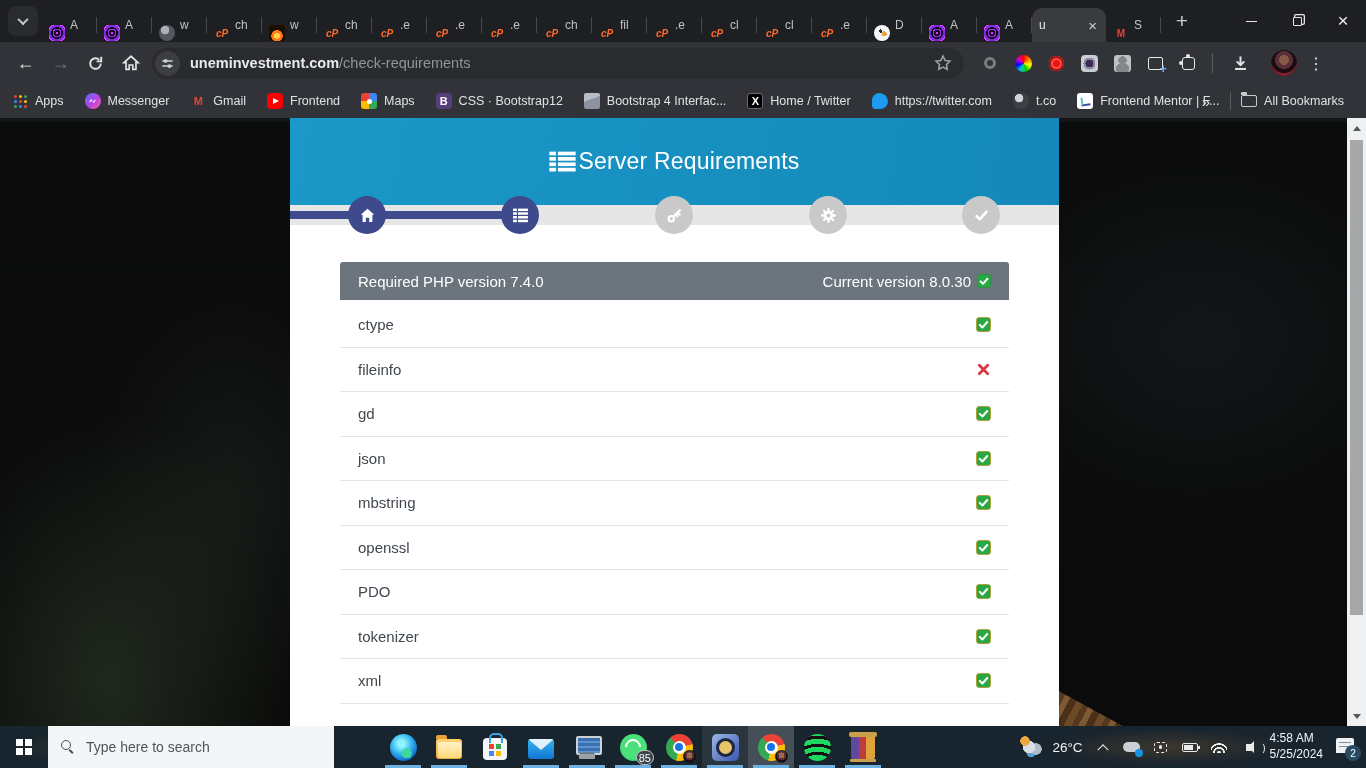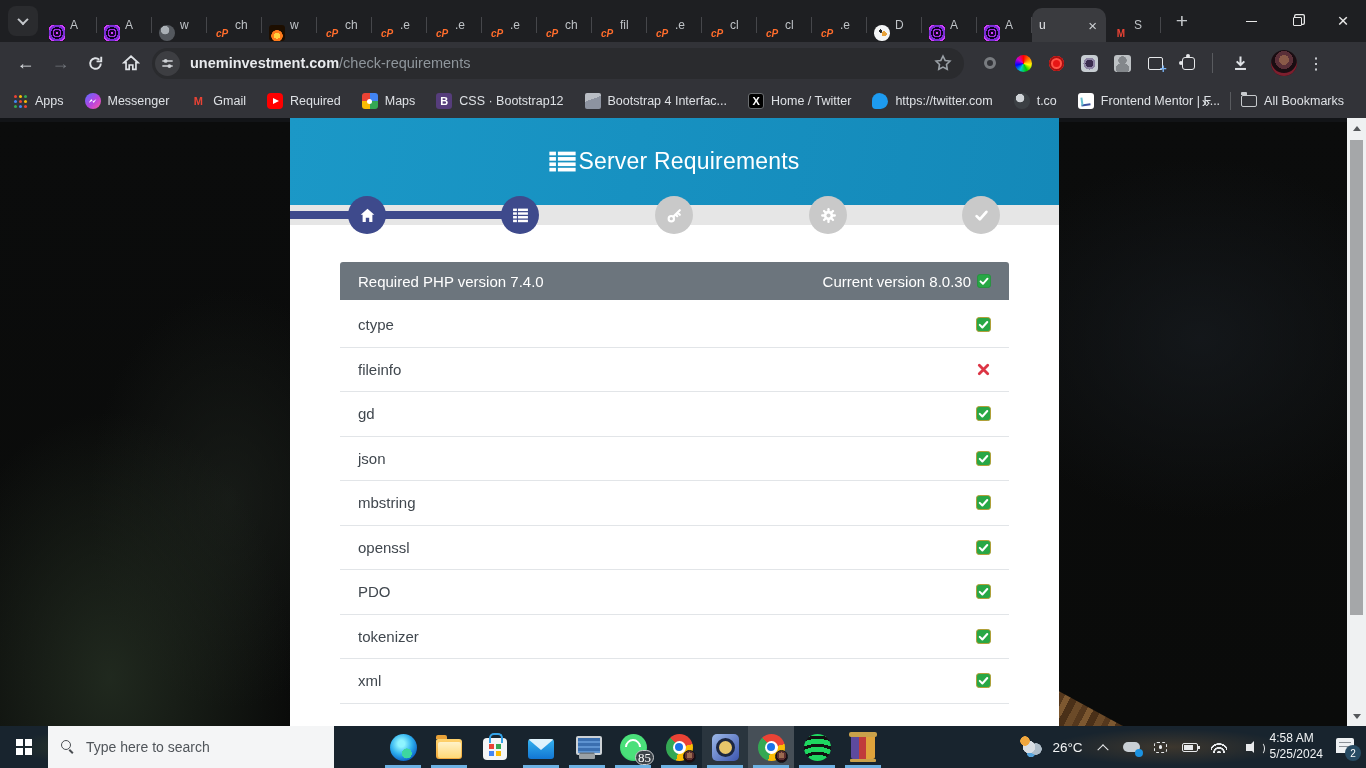--- a/index.html
+++ b/index.html
@@ -161,21 +161,21 @@
   .tk-chrome { border-radius:50%; background:conic-gradient(from -45deg, #ea4335 0 33.3%, #fbbc04 0 66.6%, #34a853 0); position:relative; }
   .tk-chrome::before { content:""; position:absolute; left:7px; top:7px; width:13px; height:13px; border-radius:50%; background:#fff; }
   .tk-chrome::after { content:""; position:absolute; left:9.5px; top:9.5px; width:8px; height:8px; border-radius:50%; background:#1a73e8; }
   .tk-media { border-radius:5px; background:linear-gradient(135deg,#9db9e8,#3c55ae); position:relative; }
   .tk-media::after { content:""; width:13px; height:13px; border-radius:50%; border:3px solid #1d2740; background:#e8c56a; }
   .tk-spotify { border-radius:50%; background:radial-gradient(circle at 50% 155%, transparent 0 48%, #121212 48% 55%, transparent 55% 66%, #121212 66% 73%, transparent 73% 84%, #121212 84% 91%, transparent 91%), #1ed760; }
   .tk-winrar { border-radius:2px; background:linear-gradient(90deg,#5d4a9e 0 32%, #c03b3b 32% 64%, #e0a33b 64%); position:relative; width:24px; height:24px; }
   .tk-winrar::before { content:""; position:absolute; left:-2px; top:-3px; right:-2px; height:5px; background:#caa14a; border-radius:2px; box-shadow:0 26px 0 -1px #caa14a; }
   .tk-ovl { display:none; }
   .tk-ovl.av { display:block; position:absolute; right:6px; bottom:5px; width:13px; height:13px; border-radius:50%; background:radial-gradient(circle at 50% 40%, #9c6a50 0 3px, #5c2f30 3px 5px, #200d12 5px); border:1px solid #10151a; z-index:2; }
-  .tk-badge { position:absolute; right:2px; bottom:3px; min-width:17px; height:15px; border-radius:8px; background:#3b4248; border:1px solid #c9ccce; color:#fff; font-size:13px; display:flex; align-items:center; justify-content:center; z-index:3; padding:0 2px;font-family:Liberation Serif, serif; }
+  .tk-badge { position:absolute; right:2px; bottom:3px; min-width:17px; height:15px; border-radius:8px; background:#3b4248; border:1px solid #c9ccce; color:#fff; font-size:11px; display:flex; align-items:center; justify-content:center; z-index:3; padding:0 2px; }
   .tk-badge:empty { display:none; }
 
   .tray { margin-left:auto; display:flex; align-items:center; gap:11px; padding-right:8px; }
   .tr-weather { display:flex; align-items:center; gap:8px; cursor:pointer; }
   .weather-glyph { width:26px; height:22px;
     background:radial-gradient(circle at 7px 5px, #f0a73e 0 4.5px, transparent 5px),
                radial-gradient(circle at 11px 11px, #d9dee3 0 6px, transparent 6.5px),
                radial-gradient(circle at 18px 13px, #aebdc9 0 5.5px, transparent 6px),
                radial-gradient(circle at 13px 17px, #57a3da 0 4px, transparent 4.5px); }
   .temp { color:#f2f4f5; font-size:13.5px; }
@@ -422,21 +422,21 @@
           <span class="bm-label">Messenger</span>
         </div>
 
         <div class="bm">
           <span class="bfav gmail">M</span>
           <span class="bm-label">Gmail</span>
         </div>
 
         <div class="bm">
           <span class="bfav youtube"></span>
-          <span class="bm-label">Required</span>
+          <span class="bm-label">Frontend</span>
         </div>
 
         <div class="bm">
           <span class="bfav maps"></span>
           <span class="bm-label">Maps</span>
         </div>
 
         <div class="bm">
           <span class="bfav bootstrap">B</span>
           <span class="bm-label">CSS · Bootstrap12</span>

